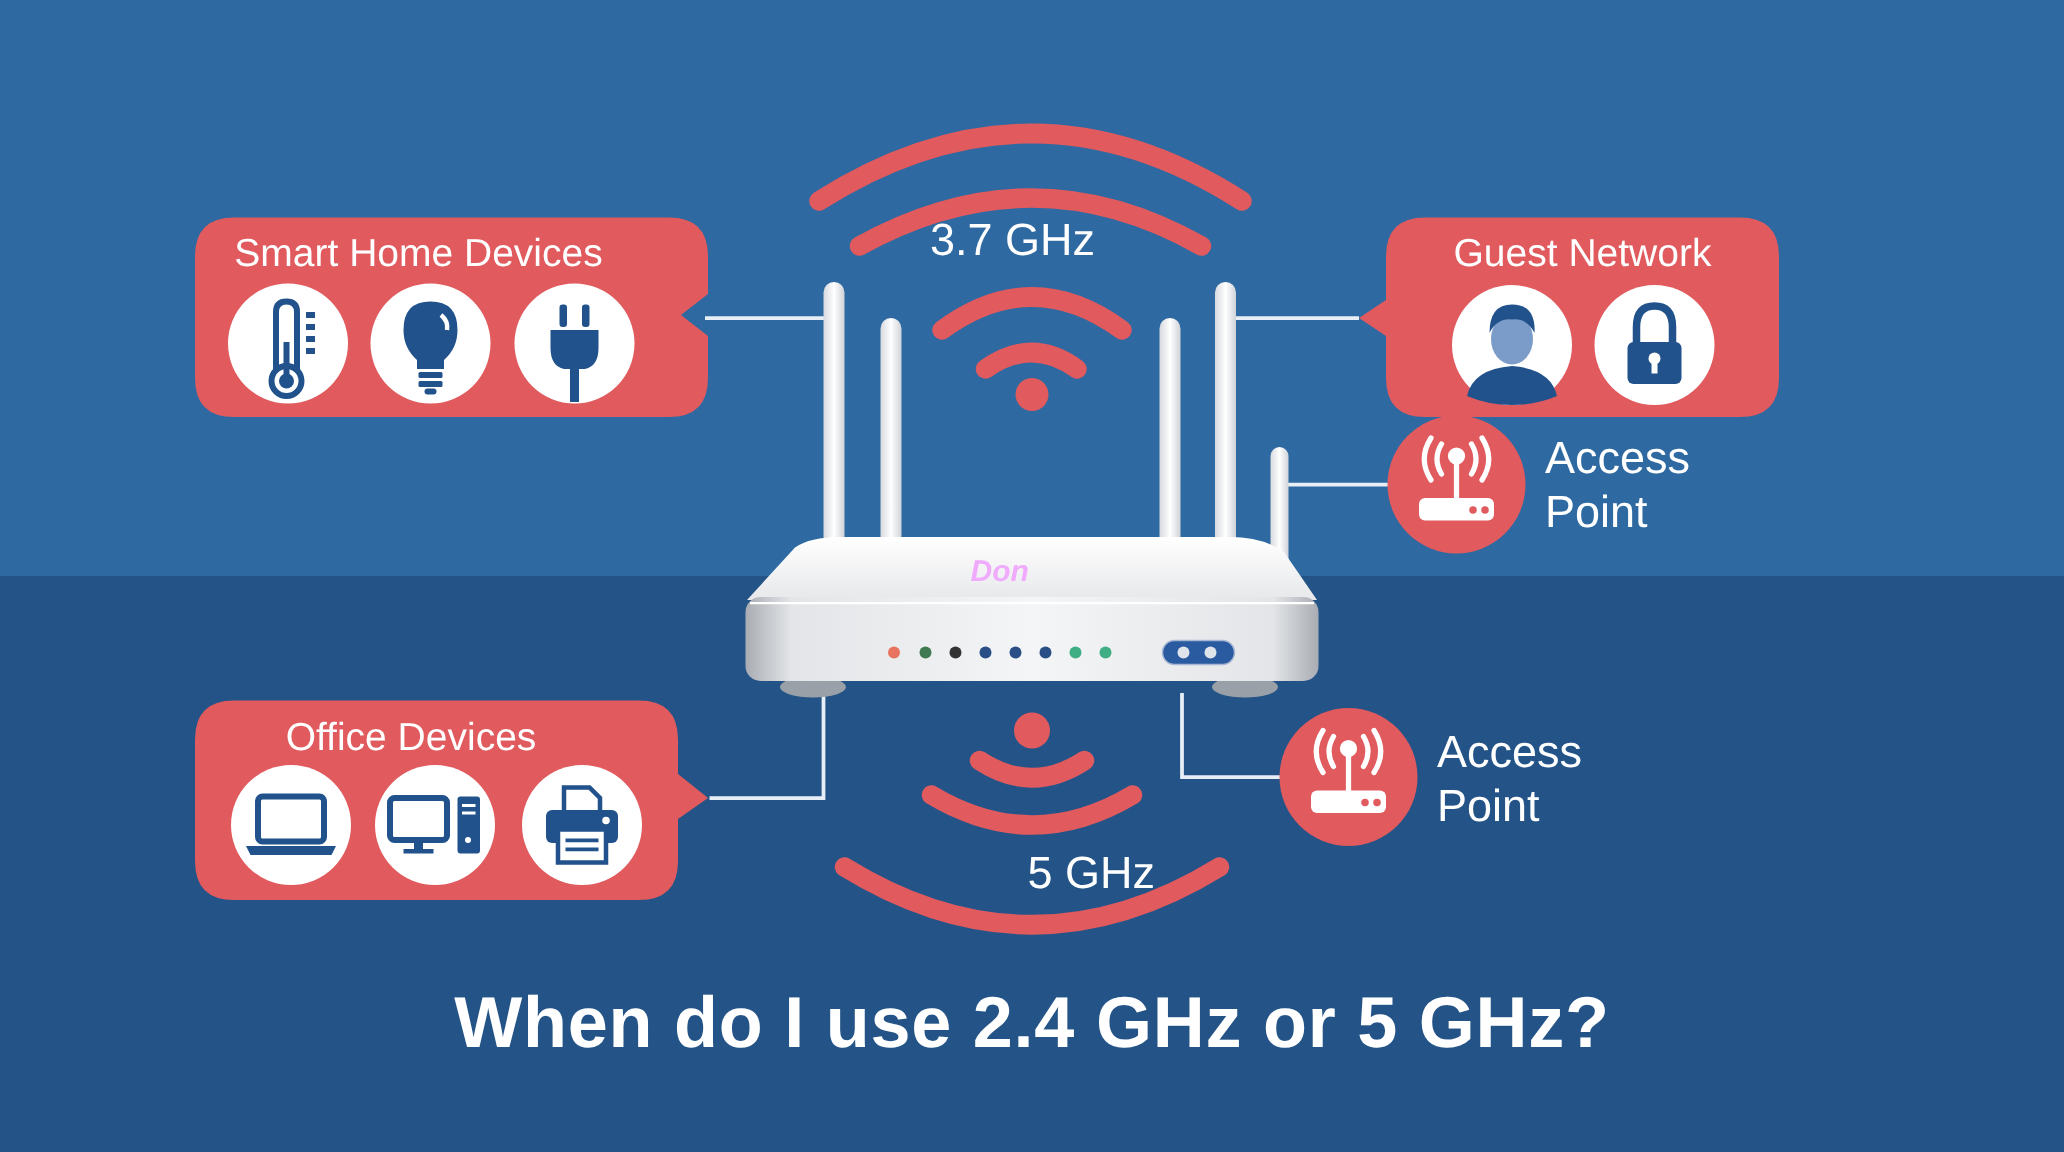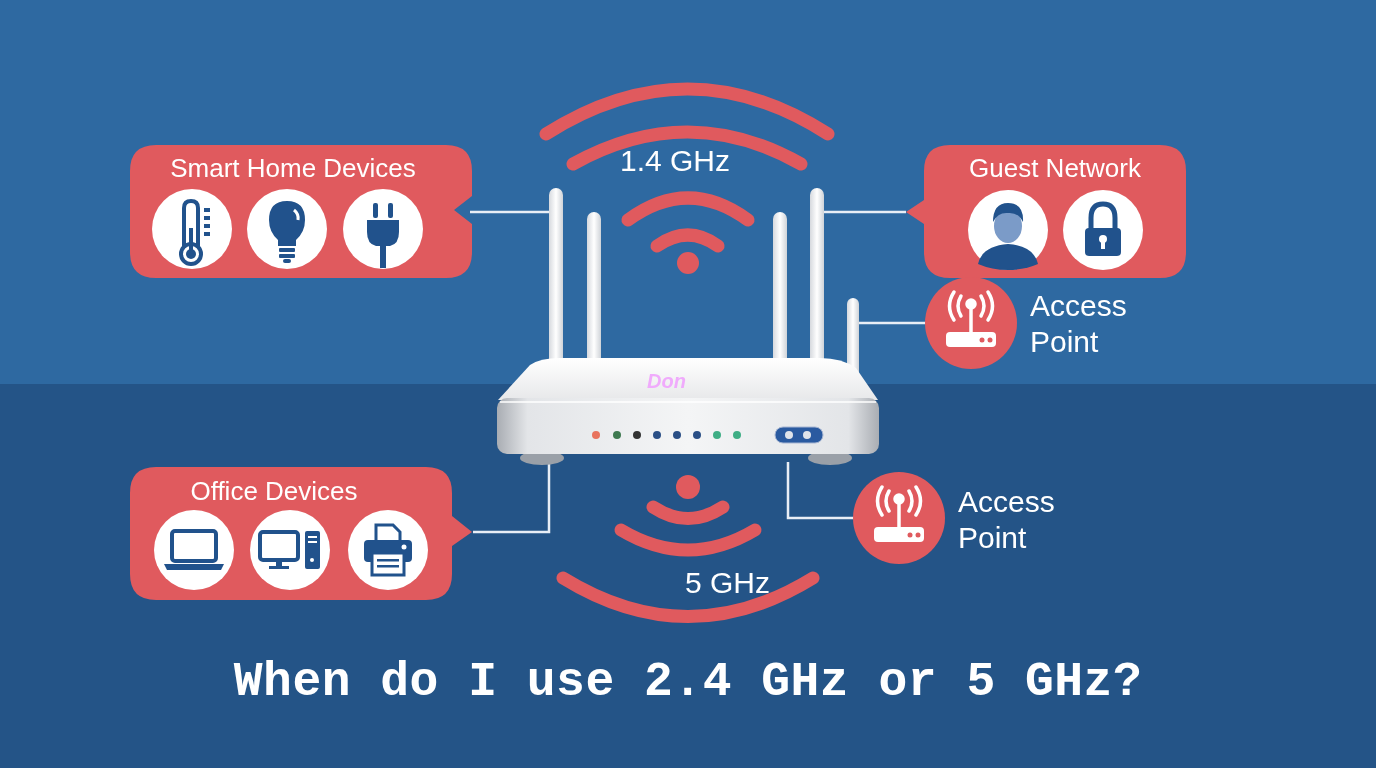--- a/index.html
+++ b/index.html
@@ -10,21 +10,21 @@
   }
   .bg-top { position: absolute; left: 0; top: 0; width: 1376px; height: 384px; background: #2e69a1; }
   .bg-bottom { position: absolute; left: 0; top: 384px; width: 1376px; height: 384px; background: #245487; }
   svg.canvas { position: absolute; left: 0; top: 0; }
   .label {
     position: absolute; color: #ffffff; white-space: nowrap;
   }
   .panel-title { font-size: 26px; text-align: center; }
   .band-label { font-size: 30px; font-weight: normal; }
   .ap-label { font-size: 30px; line-height: 36px; }
-  .headline { font-size: 48px; font-weight: bold; left: 0; width: 1376px; text-align: center; top: 655px; letter-spacing: 0.5px; font-family: Liberation Mono, monospace; }
+  .headline { font-size: 48px; font-weight: bold; left: 0; width: 1376px; text-align: center; top: 655px; letter-spacing: 0.5px; }
   .brand { position: absolute; color: #f0abfc; font-size: 20px; font-weight: bold; font-style: italic; }
 </style>
 </head>
 <body>
 
 <div class="bg-top"></div>
 <div class="bg-bottom"></div>
 
 <svg class="canvas" width="1376" height="768" viewBox="0 0 1376 768">
   <defs>
@@ -199,25 +199,25 @@
       <path d="M 916 487 Q 925 501 916 515"></path>
       <line x1="899" y1="501" x2="899" y2="527"></line>
       <circle cx="899" cy="499" r="4" fill="#ffffff"></circle>
       <rect x="874" y="527" width="50" height="15" rx="4" fill="#ffffff" stroke="none"></rect>
       <circle cx="910" cy="535" r="2.5" fill="#e05a5e" stroke="none"></circle>
       <circle cx="918" cy="535" r="2.5" fill="#e05a5e" stroke="none"></circle>
     </g>
   </g>
 </svg>
 
-<div class="label panel-title" style="left:130px; top:153px; width:326px;">Smart Home Devices</div>
+<div class="label panel-title" style="left:116px; top:153px; width:326px;">Smart Home Devices</div>
 <div class="label panel-title" style="left:924px; top:153px; width:262px;">Guest Network</div>
 <div class="label panel-title" style="left:130px; top:476px; width:288px;">Office Devices</div>
 
-<div class="label band-label" style="left:620px; top:144px;">1.4 GHz</div>
+<div class="label band-label" style="left:620px; top:144px;">3.7 GHz</div>
 <div class="label band-label" style="left:637px; top:566px;margin-left:48px;">5 GHz</div>
 
 <div class="brand" style="left:647px; top:370px;">Don</div>
 
 <div class="label ap-label" style="left:1030px; top:288px;">
   <div>Access</div>
   <div>Point</div>
 </div>
 <div class="label ap-label" style="left:958px; top:484px;">
   <div>Access</div>

